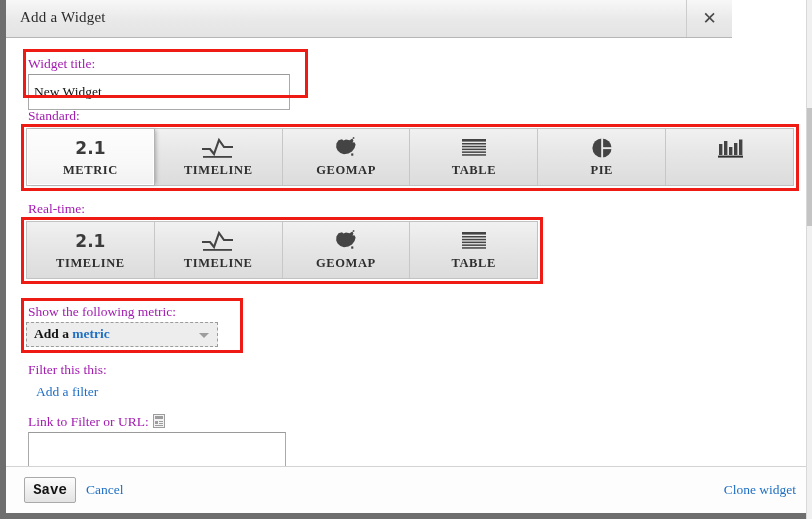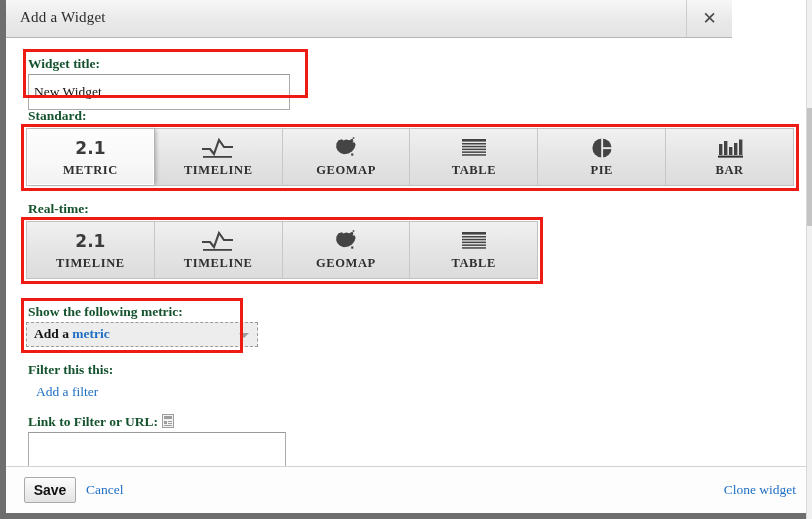--- a/index.html
+++ b/index.html
@@ -72,23 +72,23 @@
   .content {
     position: absolute;
     left: 0;
     top: 38px;
     width: 806px;
     bottom: 47px;
     background: #ffffff;
   }
 
   .lbl {
-    font-weight: bold;
+    font-weight: normal;
     font-size: 13.5px;
-    color: #14532d;
+    color: #a21caf;
     white-space: nowrap;
   }
 
   .text-input {
     border: 1px solid #aaaaaa;
     background: #ffffff;
     height: 22px;
     box-sizing: border-box;
     font-family: "Liberation Serif", "DejaVu Serif", serif;
     font-size: 13.5px;
@@ -235,21 +235,21 @@
   .save-btn {
     position: absolute;
     left: 18px;
     top: 10px;
     width: 52px;
     height: 26px;
     background: linear-gradient(to bottom, #fcfcfc 0%, #f0f0f0 50%, #e3e3e3 100%);
     border: 1px solid #a9a9a9;
     border-radius: 2px;
     box-sizing: border-box;
-    font-family: Liberation Sans, sans-serif;
+    font-family: Liberation Mono, monospace;
     font-size: 14px;
     font-weight: bold;
     color: #111111;
     cursor: pointer;
     padding: 0;
   }
   .cancel-link {
     position: absolute;
     left: 80px;
     top: 15px;
@@ -355,21 +355,20 @@
           <div class="tile-icon">
             <svg width="30" height="24" viewBox="0 0 30 24">
               <rect x="4" y="8" width="3.4" height="11" fill="#444444"></rect>
               <rect x="9" y="5" width="3.4" height="14" fill="#444444"></rect>
               <rect x="14" y="11" width="3.4" height="8" fill="#444444"></rect>
               <rect x="19" y="7" width="3.4" height="12" fill="#444444"></rect>
               <rect x="24" y="3.5" width="3.4" height="15.5" fill="#444444"></rect>
               <rect x="3" y="19.6" width="25" height="2" fill="#2e2e2e"></rect>
             </svg>
           </div>
-          <div class="tile-label">BAR</div>
         </div>
       </div>
 
     <div style="position:absolute;left:22px;top:163px;" class="lbl">Real-time:</div>
 
     <div class="tilestrip" id="realtime-strip" style="left:20px;top:183px;width:512px;">
         <div class="tile">
           <div class="tile-icon">
             <span class="tile-num">2.1</span>
           </div>
@@ -404,21 +403,21 @@
               <rect x="3" y="15.4" width="24" height="1.5" fill="#444444"></rect>
               <rect x="3" y="18.2" width="24" height="1.5" fill="#444444"></rect>
             </svg>
           </div>
           <div class="tile-label">TABLE</div>
         </div>
       </div>
 
     <div style="position:absolute;left:22px;top:266px;" class="lbl">Show the following metric:</div>
 
-    <div class="metric-select" style="left:20px;top:284px;width:232px;height:25px;">
+    <div class="metric-select" style="left:20px;top:284px;width:192px;height:25px;">
       <div class="mtext"><span>Add a </span><span class="link">metric</span></div>
       <div class="caret"></div>
     </div>
 
     <div style="position:absolute;left:22px;top:324px;" class="lbl">Filter this this:</div>
     <a class="link" style="position:absolute;left:30px;top:346px;text-align:center;">Add a filter</a>
 
     <div style="position:absolute;left:22px;top:376px;white-space:nowrap;"><span class="lbl">Link to Filter or URL:</span><span class="report-icon"><i class="r1"></i><i class="r2"></i><i class="r3"></i><i class="r4"></i><i class="r5"></i></span></div>
     <input class="text-input" style="position: absolute; left: 22px; top: 394px; width: 258px;" value="">
 

